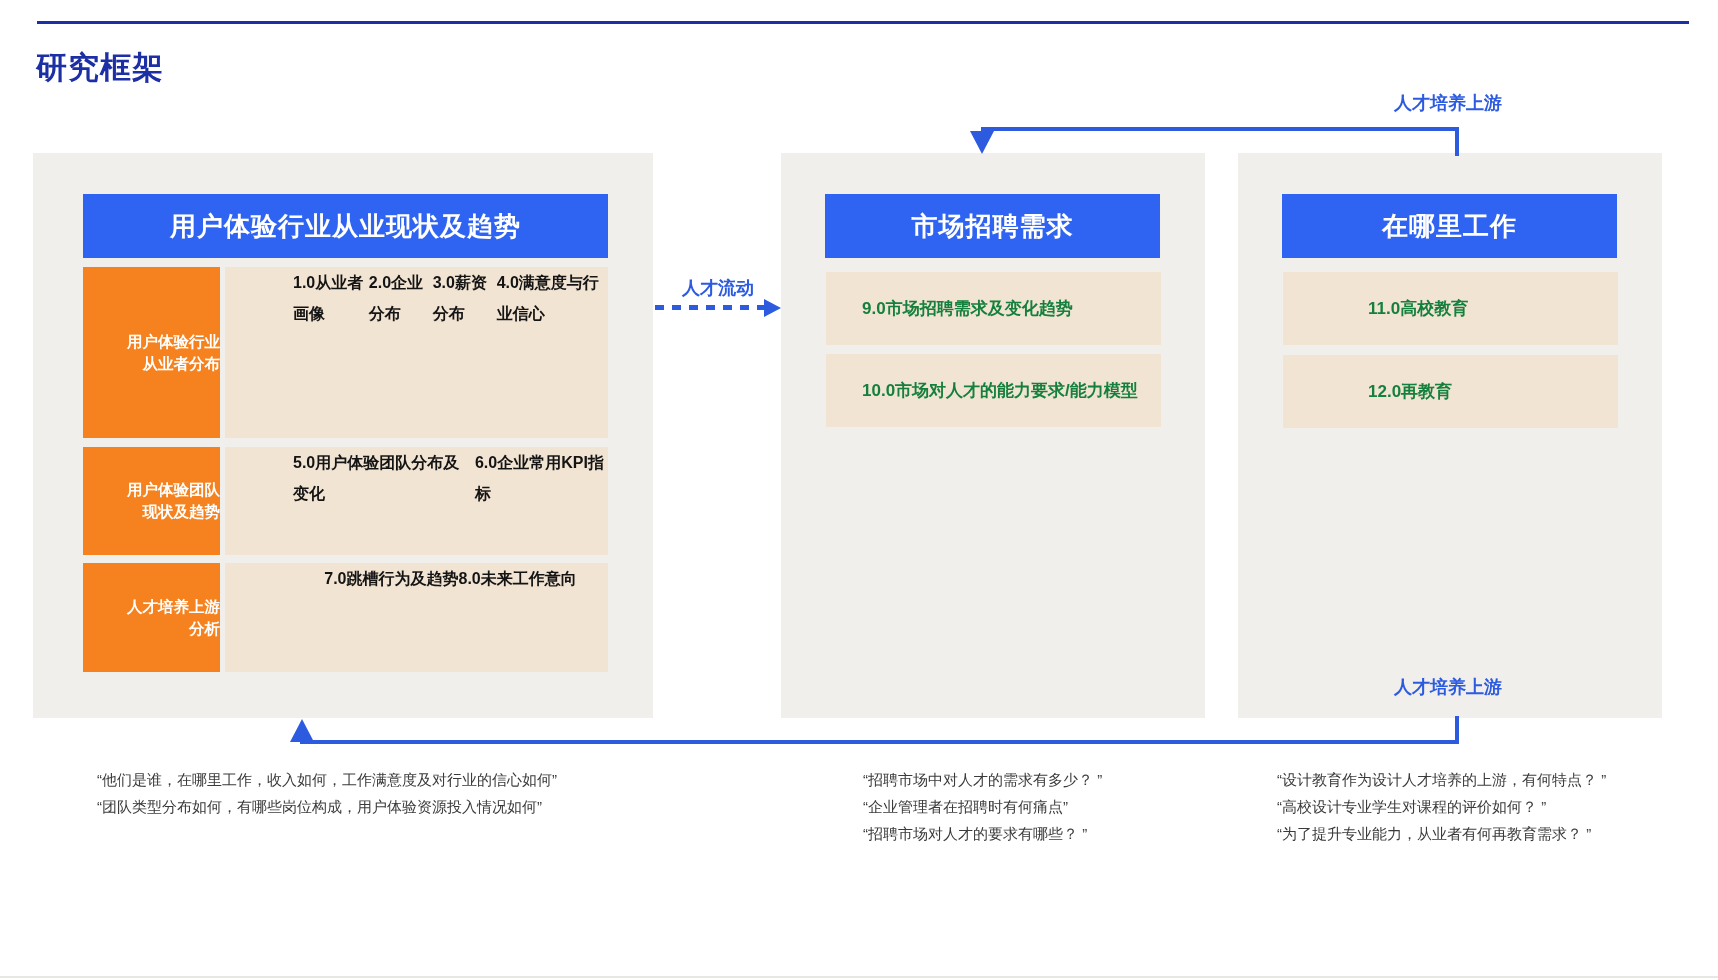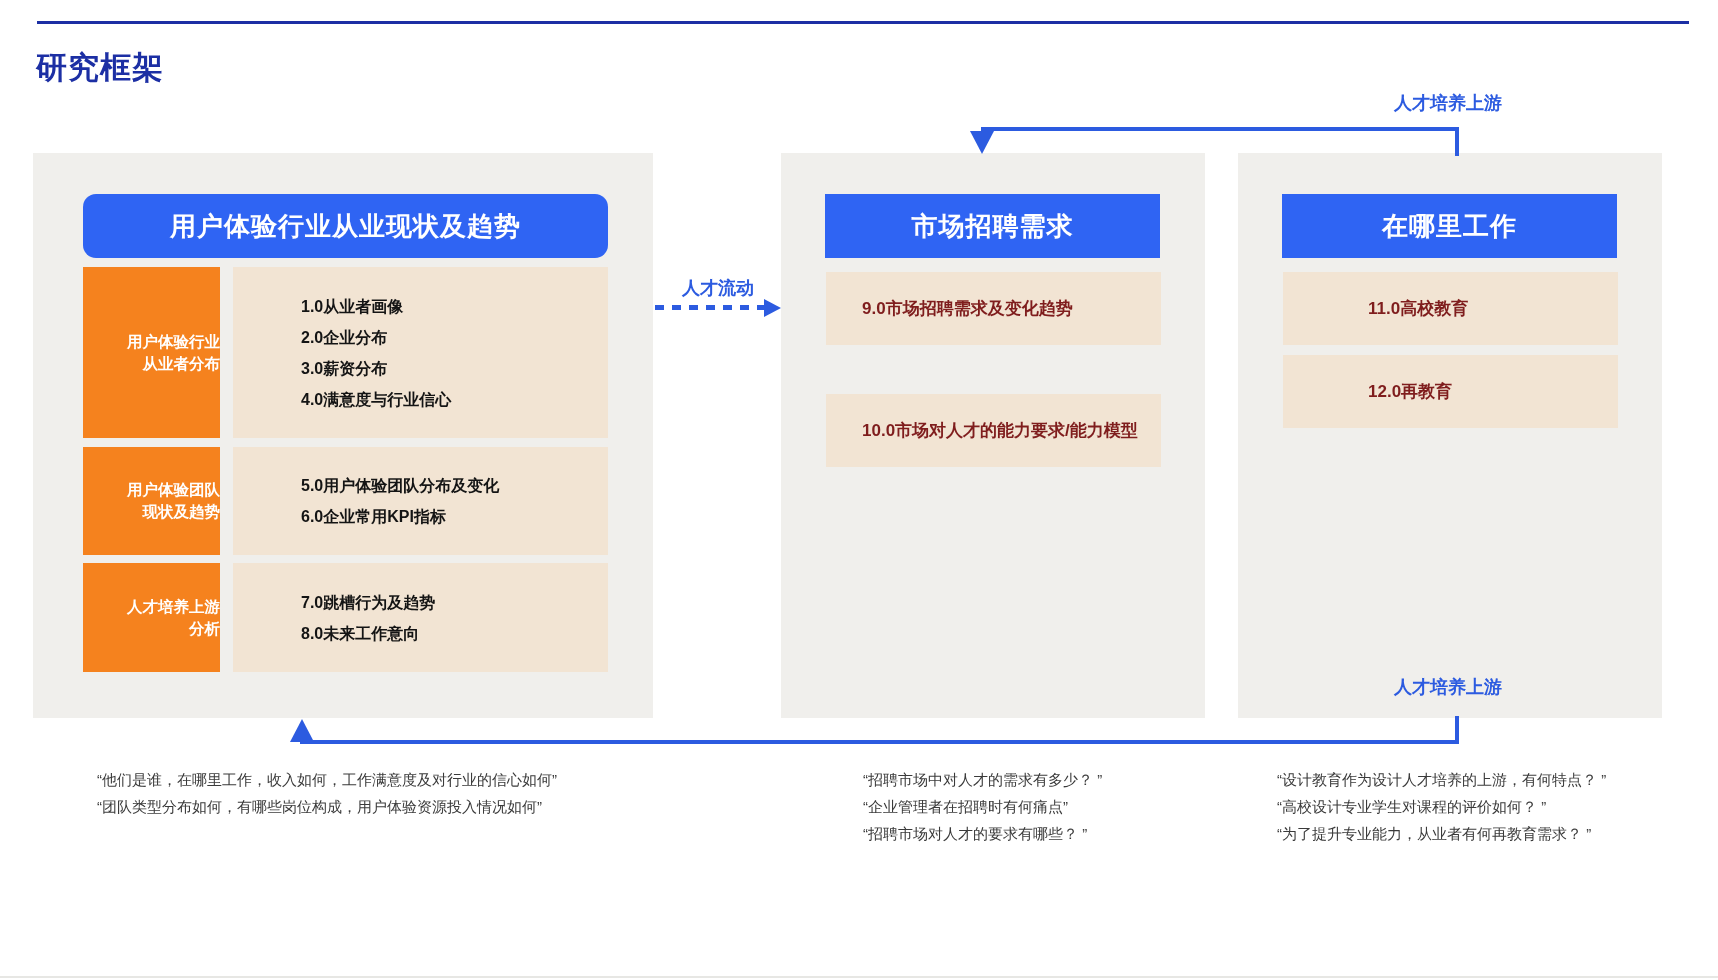--- a/index.html
+++ b/index.html
@@ -13,44 +13,44 @@
   .page-title{left:36px;top:47px;font-size:31px;font-weight:bold;color:#1c2fa4;letter-spacing:1px;}
   
   .panel{background:#f0efec;}
   .panel-left{left:33px;top:153px;width:620px;height:565px;}
   .panel-mid{left:781px;top:153px;width:424px;height:565px;}
   .panel-right{left:1238px;top:153px;width:424px;height:565px;}
   .hdr{
     background:#2f64f3;color:#ffffff;display:flex;align-items:center;justify-content:center;
     font-size:26px;font-weight:bold;letter-spacing:1px;
   }
-  .hdr-left{left:50px;top:41px;width:525px;height:64px;border-radius:13px;}
+  .hdr-left{left:50px;top:41px;width:525px;height:64px;}
   .hdr-mid,.hdr-right{left:44px;top:41px;width:335px;height:64px;}
   
   .lrow{left:50px;width:525px;display:flex;}
   .lrow-1{top:114px;height:171px;}
   .lrow-2{top:294px;height:108px;}
   .lrow-3{top:410px;height:109px;}
   .cat{
     width:137px;margin-right:5px;background:#f5821e;color:#ffffff;
     display:flex;flex-direction:column;align-items:flex-end;justify-content:center;
     font-size:15.5px;font-weight:bold;line-height:22px;text-align:center;flex:none;
   }
   .itembox{
-    flex:1;background:#f2e4d3;display:flex;flex-direction:column;justify-content:center;
-    padding-left:68px;box-sizing:border-box;margin-left:8px;
+    flex:1;background:#f2e4d3;display:flex;flex-direction:row;justify-content:center;
+    padding-left:68px;box-sizing:border-box;
   }
   .itembox .it{font-size:16px;font-weight:bold;color:#141414;line-height:31px;}
   
   .bbox{
     background:#f2e4d3;display:flex;align-items:center;
-    font-size:17px;font-weight:bold;color:#7f1d1d;box-sizing:border-box;
+    font-size:17px;font-weight:bold;color:#15803d;box-sizing:border-box;
   }
   .bbox-m1{left:45px;top:119px;width:335px;height:73px;padding-left:36px;}
-  .bbox-m2{left:45px;top:201px;width:335px;height:73px;padding-left:36px;margin-top:40px;}
+  .bbox-m2{left:45px;top:201px;width:335px;height:73px;padding-left:36px;}
   .bbox-r1{left:45px;top:119px;width:335px;height:73px;padding-left:85px;}
   .bbox-r2{left:45px;top:202px;width:335px;height:73px;padding-left:85px;}
   
   .blue-line{background:#2c5be0;}
   .arrow-label{font-size:18px;font-weight:bold;color:#2c5be0;white-space:nowrap;}
   .dash-line{
     left:655px;top:305px;width:110px;height:5px;
     background:repeating-linear-gradient(90deg,#2c5be0 0 9px,transparent 9px 17px);
   }
   .dash-head{

